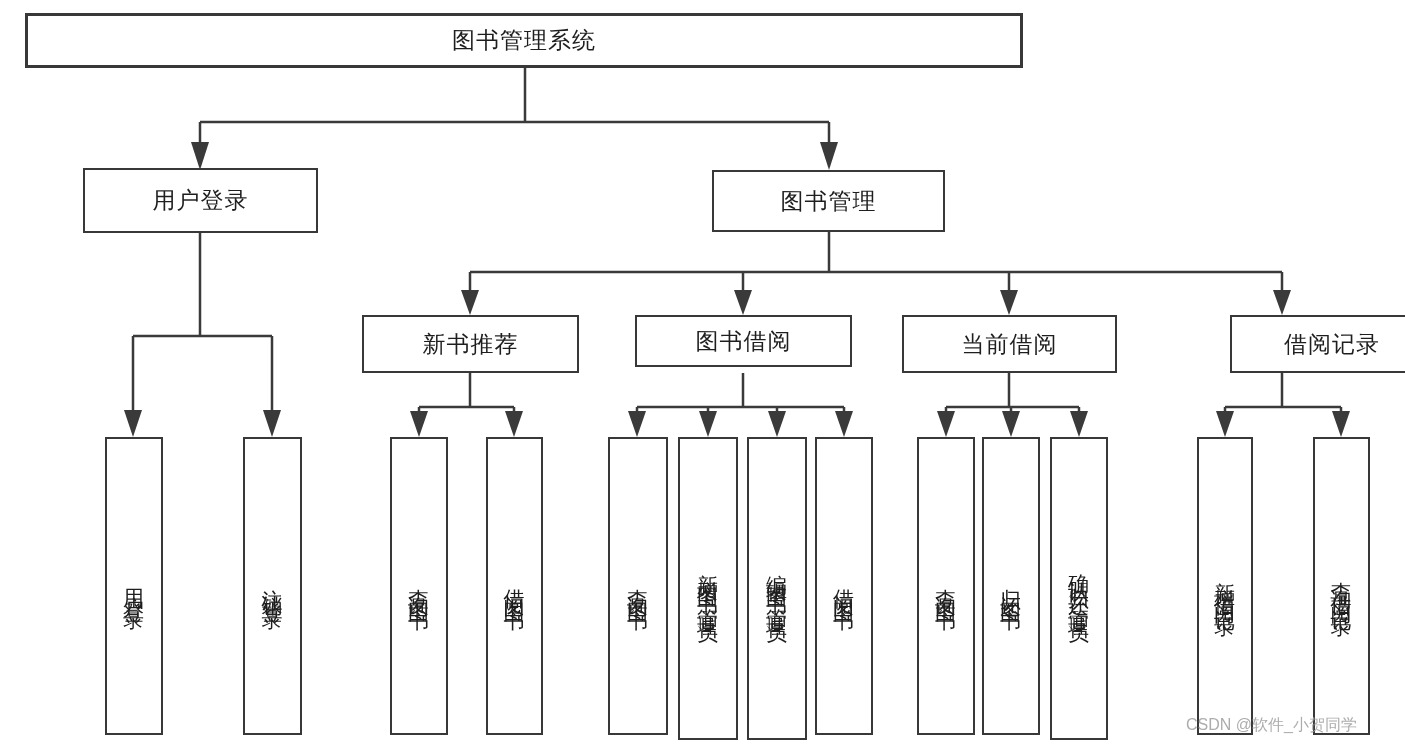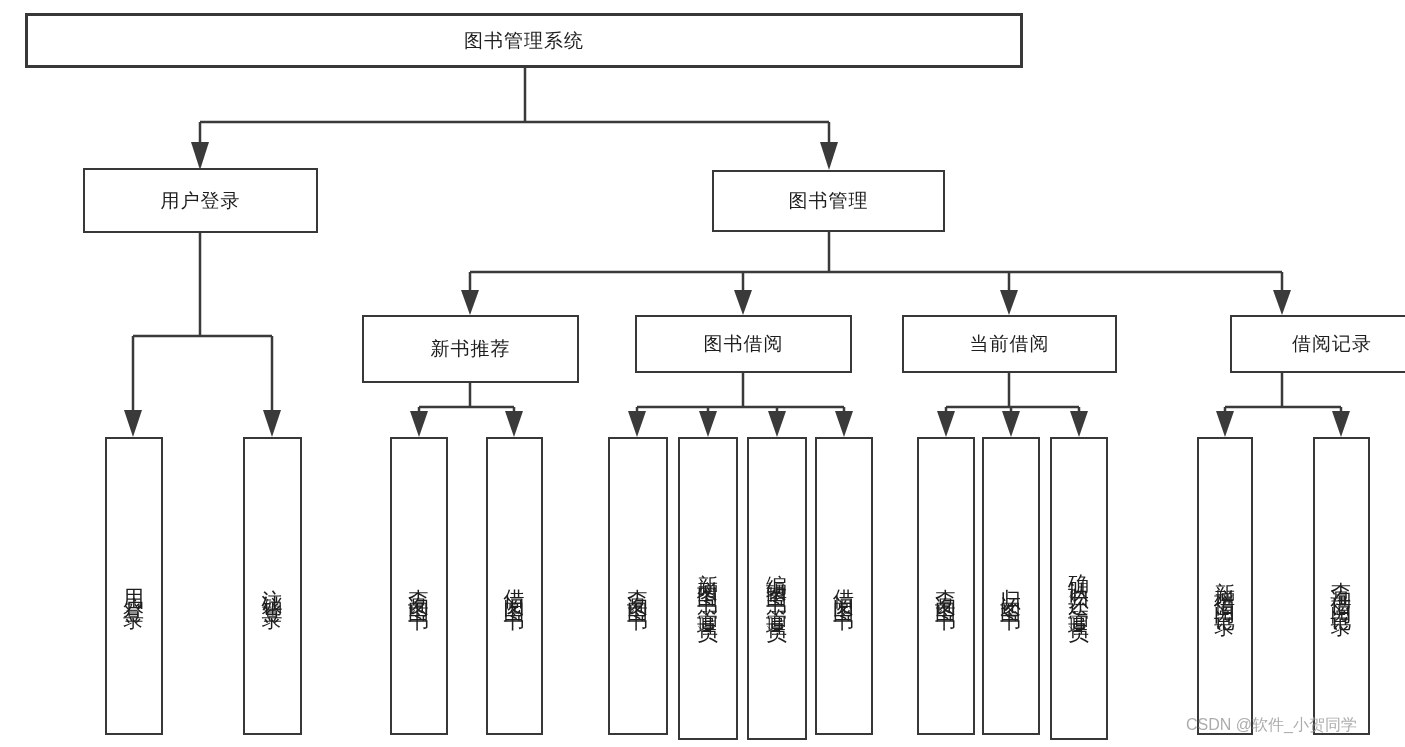--- a/index.html
+++ b/index.html
@@ -1,21 +1,21 @@
 <!DOCTYPE html>
 <html><head>
 <meta charset="utf-8">
 <style>
   html,body{margin:0;padding:0;background:#fff;}
   .canvas{position:relative;width:1405px;height:747px;background:#fff;
           font-family:"Liberation Sans",sans-serif;overflow:hidden;}
   .lines{position:absolute;left:0;top:0;}
   .box{position:absolute;box-sizing:border-box;border:2.5px solid #383838;background:#fff;
        display:flex;align-items:center;justify-content:center;
-       color:#1e1e1e;font-size:19px;letter-spacing:1px;white-space:nowrap;}
+       color:#1e1e1e;font-size:23px;letter-spacing:1px;white-space:nowrap;}
   .root{border-width:3px;}
   .vbox{writing-mode:vertical-rl;text-orientation:mixed;font-size:21px;
         letter-spacing:7px;line-height:1;}
   .watermark{position:absolute;left:1186px;top:715px;font-size:16px;
              color:rgba(158,158,158,0.85);white-space:nowrap;z-index:9;}
 </style>
 </head>
 <body>
 
 <div class="canvas">
@@ -64,24 +64,24 @@
     <span>图书管理系统</span>
   </div>
 
   <div class="box" style="left:83px;top:168px;width:235px;height:65px;">
     <span>用户登录</span>
   </div>
   <div class="box" style="left:712px;top:170px;width:233px;height:62px;">
     <span>图书管理</span>
   </div>
 
-  <div class="box" style="left:362px;top:315px;width:217px;height:68px;">
+  <div class="box" style="left:362px;top:315px;width:217px;height:58px;">
     <span>新书推荐</span>
   </div>
-  <div class="box" style="left:635px;top:315px;width:217px;height:58px;">
+  <div class="box" style="left:635px;top:315px;width:217px;height:52px;">
     <span>图书借阅</span>
   </div>
   <div class="box" style="left:902px;top:315px;width:215px;height:58px;text-align:right;">
     <span>当前借阅</span>
   </div>
   <div class="box" style="left:1230px;top:315px;width:204px;height:58px;">
     <span>借阅记录</span>
   </div>
 
   <div class="box vbox" style="left:105px;top:437px;width:58px;height:298px;">

